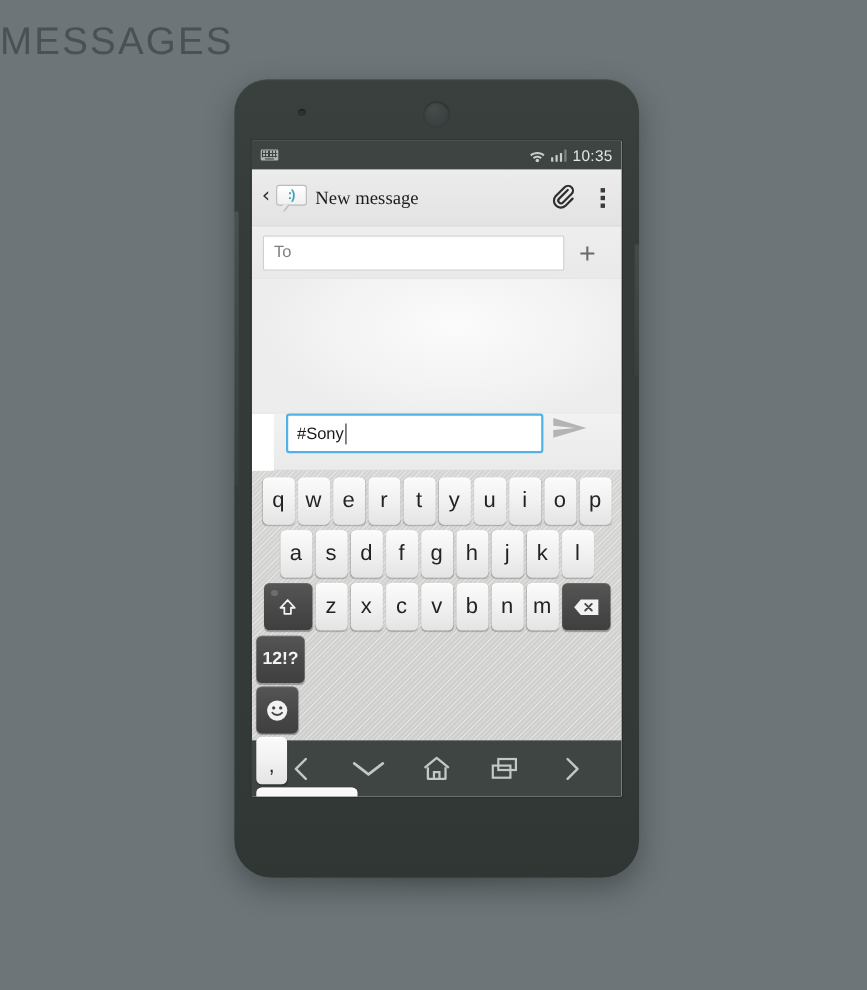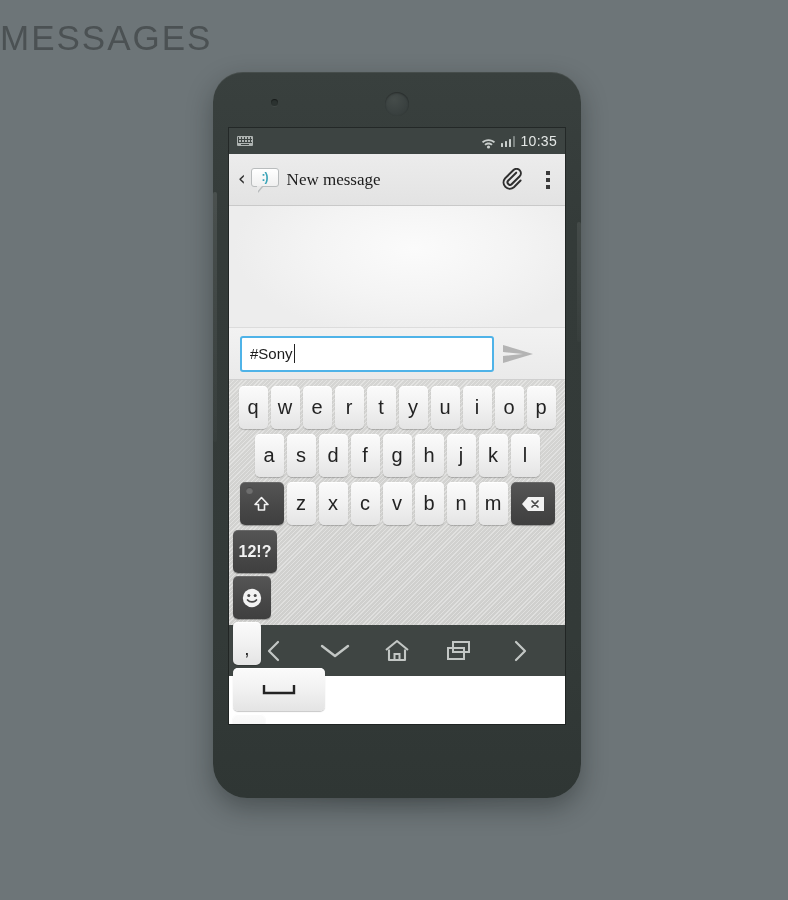--- a/index.html
+++ b/index.html
@@ -255,23 +255,24 @@
     background:
       radial-gradient(ellipse 180px 90px at 55% 35%, #fbfbfb 0%, #f4f4f4 55%, #ededed 100%);
     border-bottom: 1px solid #dcdcdc;
   }
 
   
   .compose-row {
     height: 52px;
     background: linear-gradient(180deg, #f2f2f2 0%, #eaeaea 100%);
     display: flex;
-    align-items: center;
+    align-items: flex-start;
     padding: 0 23px 0 11px;
     border-bottom: 1px solid #cfcfcf;
+    margin-left: 20px;
   }
   .compose-field {
     flex: 1;
     height: 36px;
     background: #fff;
     border: 2px solid #4fb3e8;
     border-radius: 3px;
     display: flex;
     align-items: center;
     padding: 0 8px;
@@ -423,20 +424,26 @@
           </svg>
         </span>
         <span class="dots-icon">
           <i></i>
             <i></i>
             <i></i>
         </span>
       </span>
     </div>
 
+    <div class="to-row">
+      <div class="to-field">
+        <span class="to-placeholder">To</span>
+      </div>
+      <div class="plus-btn">+</div>
+    </div>
 
     <div class="convo"></div>
 
     <div class="compose-row">
       <div class="compose-field">
         <span class="compose-text">#Sony</span>
         <span class="caret"></span>
       </div>
       <div class="send-btn">
         <svg width="34" height="26" viewBox="0 0 34 26">

